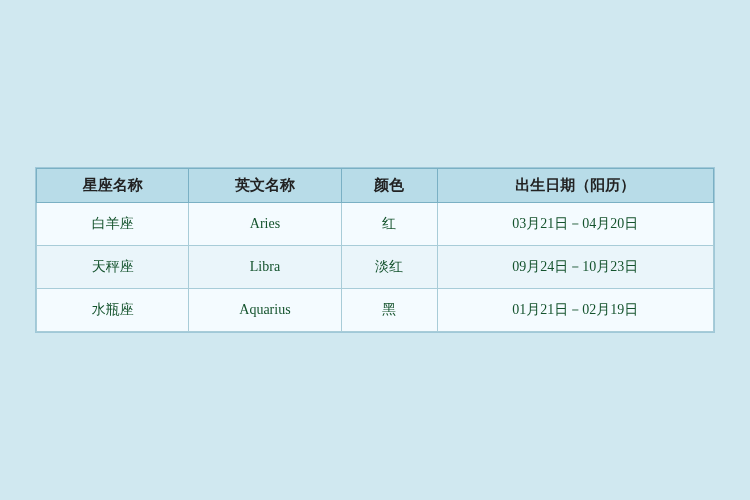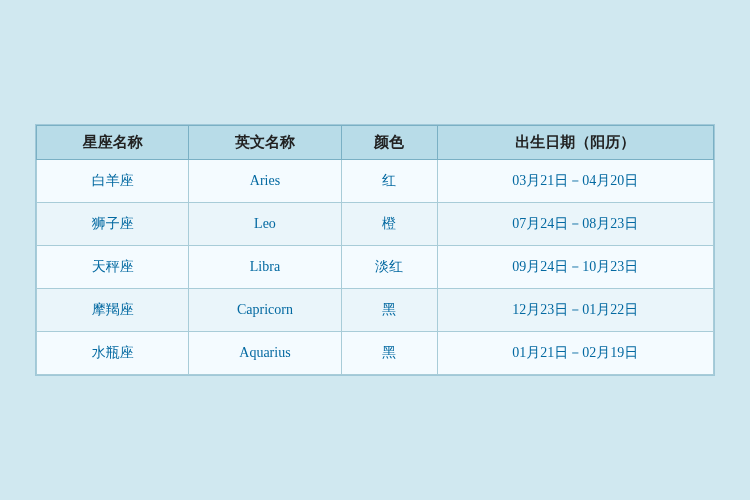--- a/index.html
+++ b/index.html
@@ -29,21 +29,21 @@
       text-align: center;
       font-size: 15px;
       font-weight: bold;
       color: #222;
     }
     tbody tr td {
       border: 1px solid #a8ccd8;
       padding: 12px 10px;
       text-align: center;
       font-size: 14px;
-      color: #0369a1;
+      color: #14532d;
       background-color: #f4fbff;
     }
     tbody tr:nth-child(even) td {
       background-color: #eaf5fa;
     }
   </style>
 </head>
 <body>
 
 <div class="table-container">
@@ -57,36 +57,24 @@
         </tr>
     </thead>
     <tbody>
     <tr>
           <td>白羊座</td>
           <td>Aries</td>
           <td>红</td>
           <td>03月21日－04月20日</td>
         </tr>
         <tr>
-          <td>狮子座</td>
-          <td>Leo</td>
-          <td>橙</td>
-          <td>07月24日－08月23日</td>
-        </tr>
-        <tr>
           <td>天秤座</td>
           <td>Libra</td>
           <td>淡红</td>
           <td>09月24日－10月23日</td>
-        </tr>
-        <tr>
-          <td>摩羯座</td>
-          <td>Capricorn</td>
-          <td>黑</td>
-          <td>12月23日－01月22日</td>
         </tr>
         <tr>
           <td>水瓶座</td>
           <td>Aquarius</td>
           <td>黑</td>
           <td>01月21日－02月19日</td>
         </tr>
       </tbody>
   </table>
 </div>

